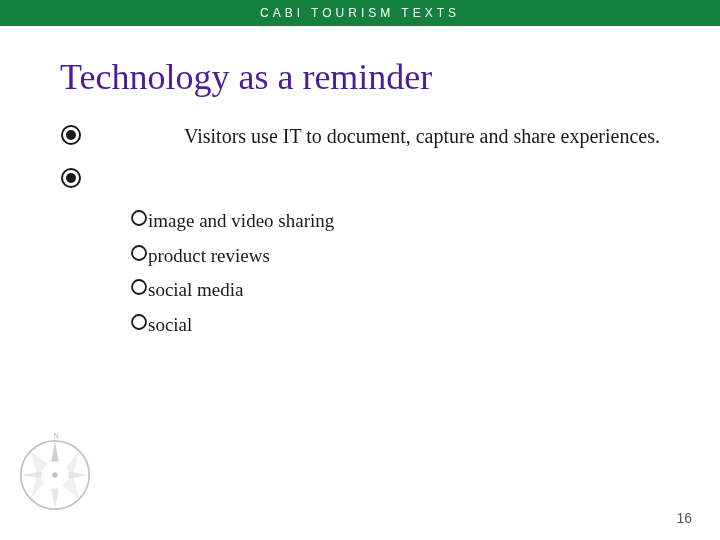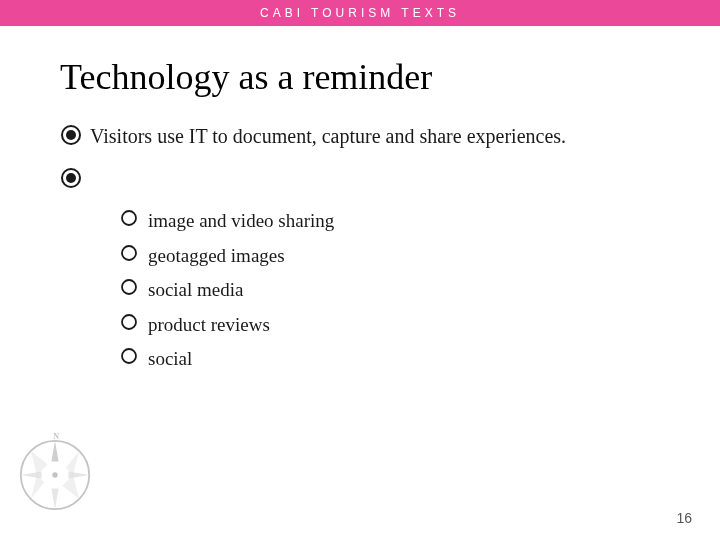--- a/index.html
+++ b/index.html
@@ -11,37 +11,37 @@
     body {
       width: 720px;
       height: 540px;
       background: #ffffff;
       font-family: Georgia, 'Times New Roman', serif;
       overflow: hidden;
       position: relative;
     }
 
     .header-bar {
-      background: #ec4899;
+      background: #15803d;
       color: #ffffff;
       text-align: center;
       padding: 6px 0;
       letter-spacing: 4px;
       font-size: 12px;
       font-family: Arial, Helvetica, sans-serif;
     }
 
     .main-content {
       padding: 30px 60px 20px 60px;
     }
 
     .page-title {
       font-size: 36px;
       font-weight: normal;
-      color: #000000;
+      color: #4c1d95;
       margin-bottom: 24px;
       font-family: Georgia, 'Times New Roman', serif;
     }
 
     .bullet-item {
       display: flex;
       align-items: flex-start;
       margin-bottom: 12px;
       font-size: 20px;
       color: #1a1a1a;
@@ -54,25 +54,27 @@
       margin-top: 2px;
     }
 
     .bullet-icon svg {
       width: 22px;
       height: 22px;
     }
 
     .bullet-text {
       flex: 1;
+      text-align: right;
     }
 
     .sub-bullets {
       margin-left: 60px;
       margin-top: 4px;
+      text-align: right;
     }
 
     .sub-bullet-item {
       display: flex;
       align-items: center;
       margin-bottom: 8px;
       font-size: 19px;
       color: #1a1a1a;
       line-height: 1.4;
     }
@@ -139,45 +141,37 @@
 
     <div class="sub-bullet-item">
       <div class="sub-bullet-icon">
         <svg viewBox="0 0 18 18" xmlns="http://www.w3.org/2000/svg">
           <circle cx="9" cy="9" r="7" fill="none" stroke="#1a1a1a" stroke-width="1.8"></circle>
         </svg>
       </div>
       <span>image and video sharing</span>
     </div>
 
-    <div class="sub-bullet-item">
-      <div class="sub-bullet-icon">
-        <svg viewBox="0 0 18 18" xmlns="http://www.w3.org/2000/svg">
-          <circle cx="9" cy="9" r="7" fill="none" stroke="#1a1a1a" stroke-width="1.8"></circle>
-        </svg>
-      </div>
-      <span>geotagged images</span>
+
+    <div class="sub-bullet-item">
+      <div class="sub-bullet-icon">
+        <svg viewBox="0 0 18 18" xmlns="http://www.w3.org/2000/svg">
+          <circle cx="9" cy="9" r="7" fill="none" stroke="#1a1a1a" stroke-width="1.8"></circle>
+        </svg>
+      </div>
+      <span>product reviews</span>
     </div>
 
     <div class="sub-bullet-item">
       <div class="sub-bullet-icon">
         <svg viewBox="0 0 18 18" xmlns="http://www.w3.org/2000/svg">
           <circle cx="9" cy="9" r="7" fill="none" stroke="#1a1a1a" stroke-width="1.8"></circle>
         </svg>
       </div>
       <span>social media</span>
-    </div>
-
-    <div class="sub-bullet-item">
-      <div class="sub-bullet-icon">
-        <svg viewBox="0 0 18 18" xmlns="http://www.w3.org/2000/svg">
-          <circle cx="9" cy="9" r="7" fill="none" stroke="#1a1a1a" stroke-width="1.8"></circle>
-        </svg>
-      </div>
-      <span>product reviews</span>
     </div>
 
     <div class="sub-bullet-item">
       <div class="sub-bullet-icon">
         <svg viewBox="0 0 18 18" xmlns="http://www.w3.org/2000/svg">
           <circle cx="9" cy="9" r="7" fill="none" stroke="#1a1a1a" stroke-width="1.8"></circle>
         </svg>
       </div>
       <span>social</span>
     </div>

